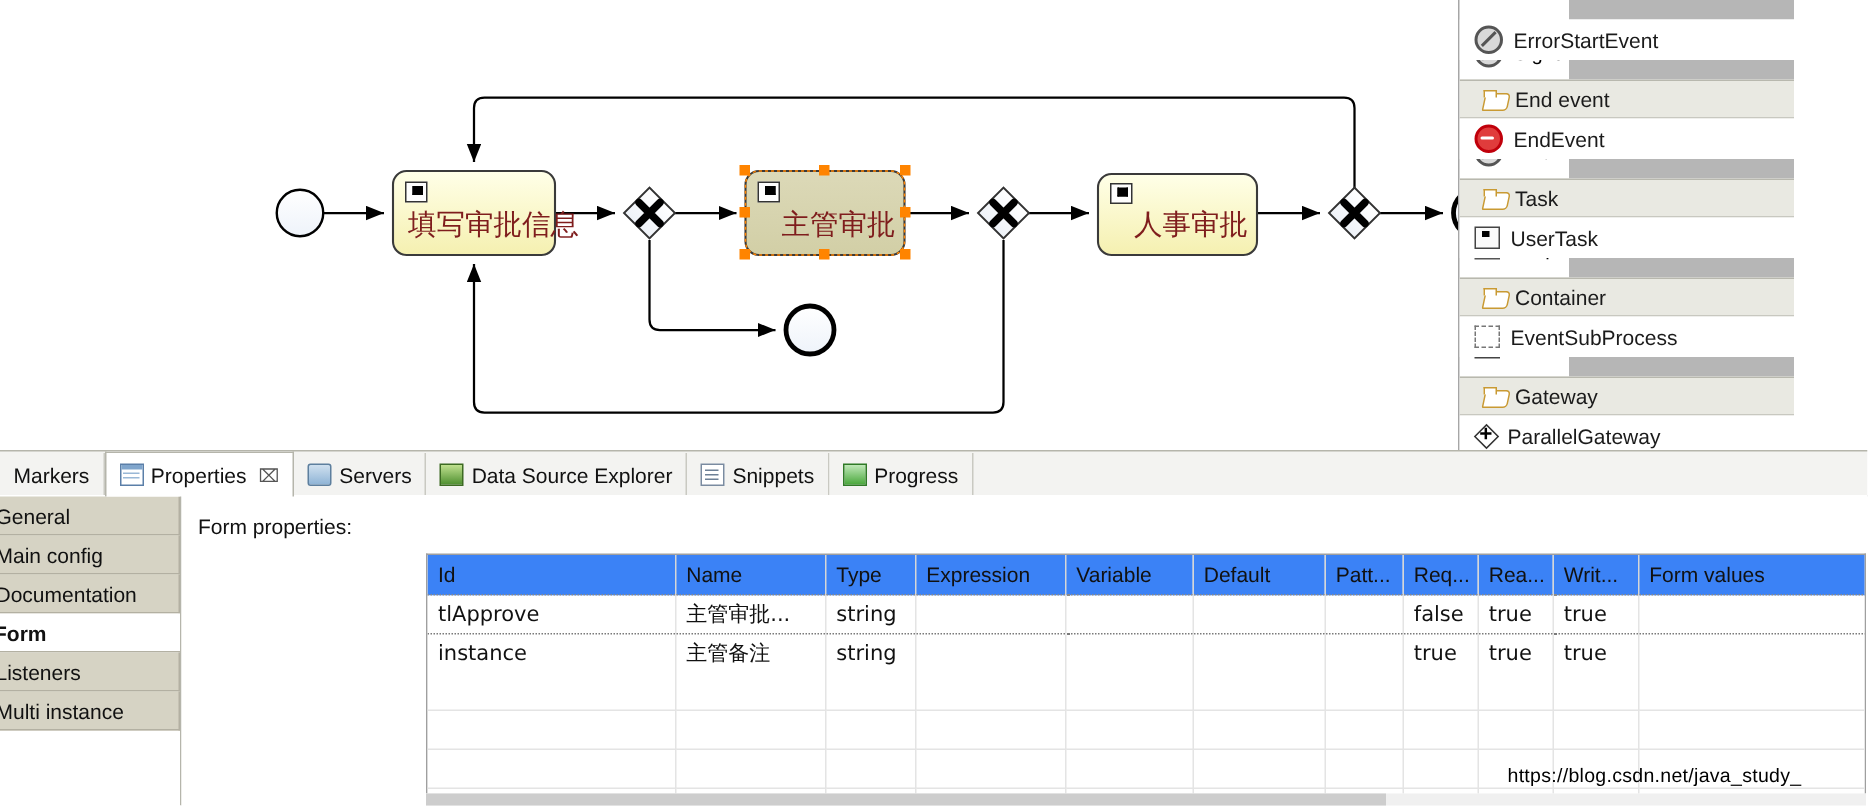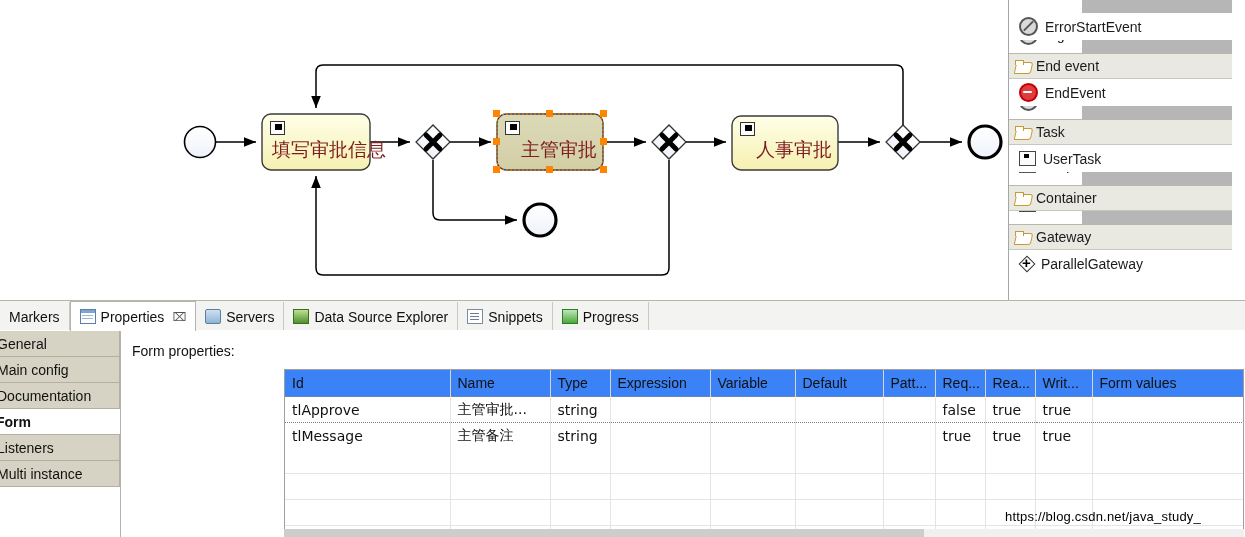--- a/index.html
+++ b/index.html
@@ -30,27 +30,27 @@
     box-sizing:border-box;
   }
   .task-icon:after{
     content:"";position:absolute;left:4px;top:2px;
     width:5px;height:5px;border:1px solid #000;border-top:none;
     background:#000;
   }
 
   
   #palette{
-    position:absolute;left:1008px;top:0;width:223px;height:376px;
+    position:absolute;left:972px;top:0;width:223px;height:376px;
     background:#ffffff;border-left:1px solid #a6a6a6;
     overflow:hidden;font-size:13.5px;
   }
   .pal-header{
     display:flex;align-items:center;gap:5px;
-    height:26px;padding:0 6px;box-sizing:border-box;
+    height:26px;padding:0 16px;box-sizing:border-box;
     background:#e9e9e2;border-top:1px solid #b8b8ae;border-bottom:1px solid #c8c8c0;
     color:#23527c;
   }
   .pal-header .ptitle{color:#1b1b1b;font-size:14px;}
   .pal-item{
     display:flex;align-items:center;gap:7px;
     height:27px;padding:0 6px 0 10px;box-sizing:border-box;
     background:#fff;
   }
   .pal-item .plabel{font-size:14px;color:#1b1b1b;}
@@ -348,20 +348,24 @@
         <span class="plabel">ScriptTask</span>
       </div>
       <div class="sbar" style="position:absolute;right:0;top:0;width:150px;height:13px;background:#b6b6b6;">
         <div class="arrow arrow-down" style="position:absolute;left:50%;top:4px;transform:translateX(-50%);"></div>
       </div>
     </div>
 
     <div class="pal-header">
       <span class="ico-folder"></span>
       <span class="ptitle">Container</span>
+    </div>
+    <div class="pal-item">
+      <span class="ico-subproc"></span>
+      <span class="plabel">EventSubProcess</span>
     </div>
     <div class="pal-clip">
       <div class="ghost">
         <span class="ico-usertask"></span>
         <span class="plabel">Transaction</span>
       </div>
       <div class="sbar" style="position:absolute;right:0;top:0;width:150px;height:13px;background:#b6b6b6;">
         <div class="arrow arrow-down" style="position:absolute;left:50%;top:4px;transform:translateX(-50%);"></div>
       </div>
     </div>
@@ -468,21 +472,21 @@
               <td></td>
               <td></td>
               <td></td>
               <td></td>
               <td>false</td>
               <td>true</td>
               <td>true</td>
               <td></td>
             </tr>
             <tr>
-              <td>tlMessage</td>
+              <td>instance</td>
               <td>主管备注</td>
               <td>string</td>
               <td></td>
               <td></td>
               <td></td>
               <td></td>
               <td>true</td>
               <td>true</td>
               <td>true</td>
               <td></td>

